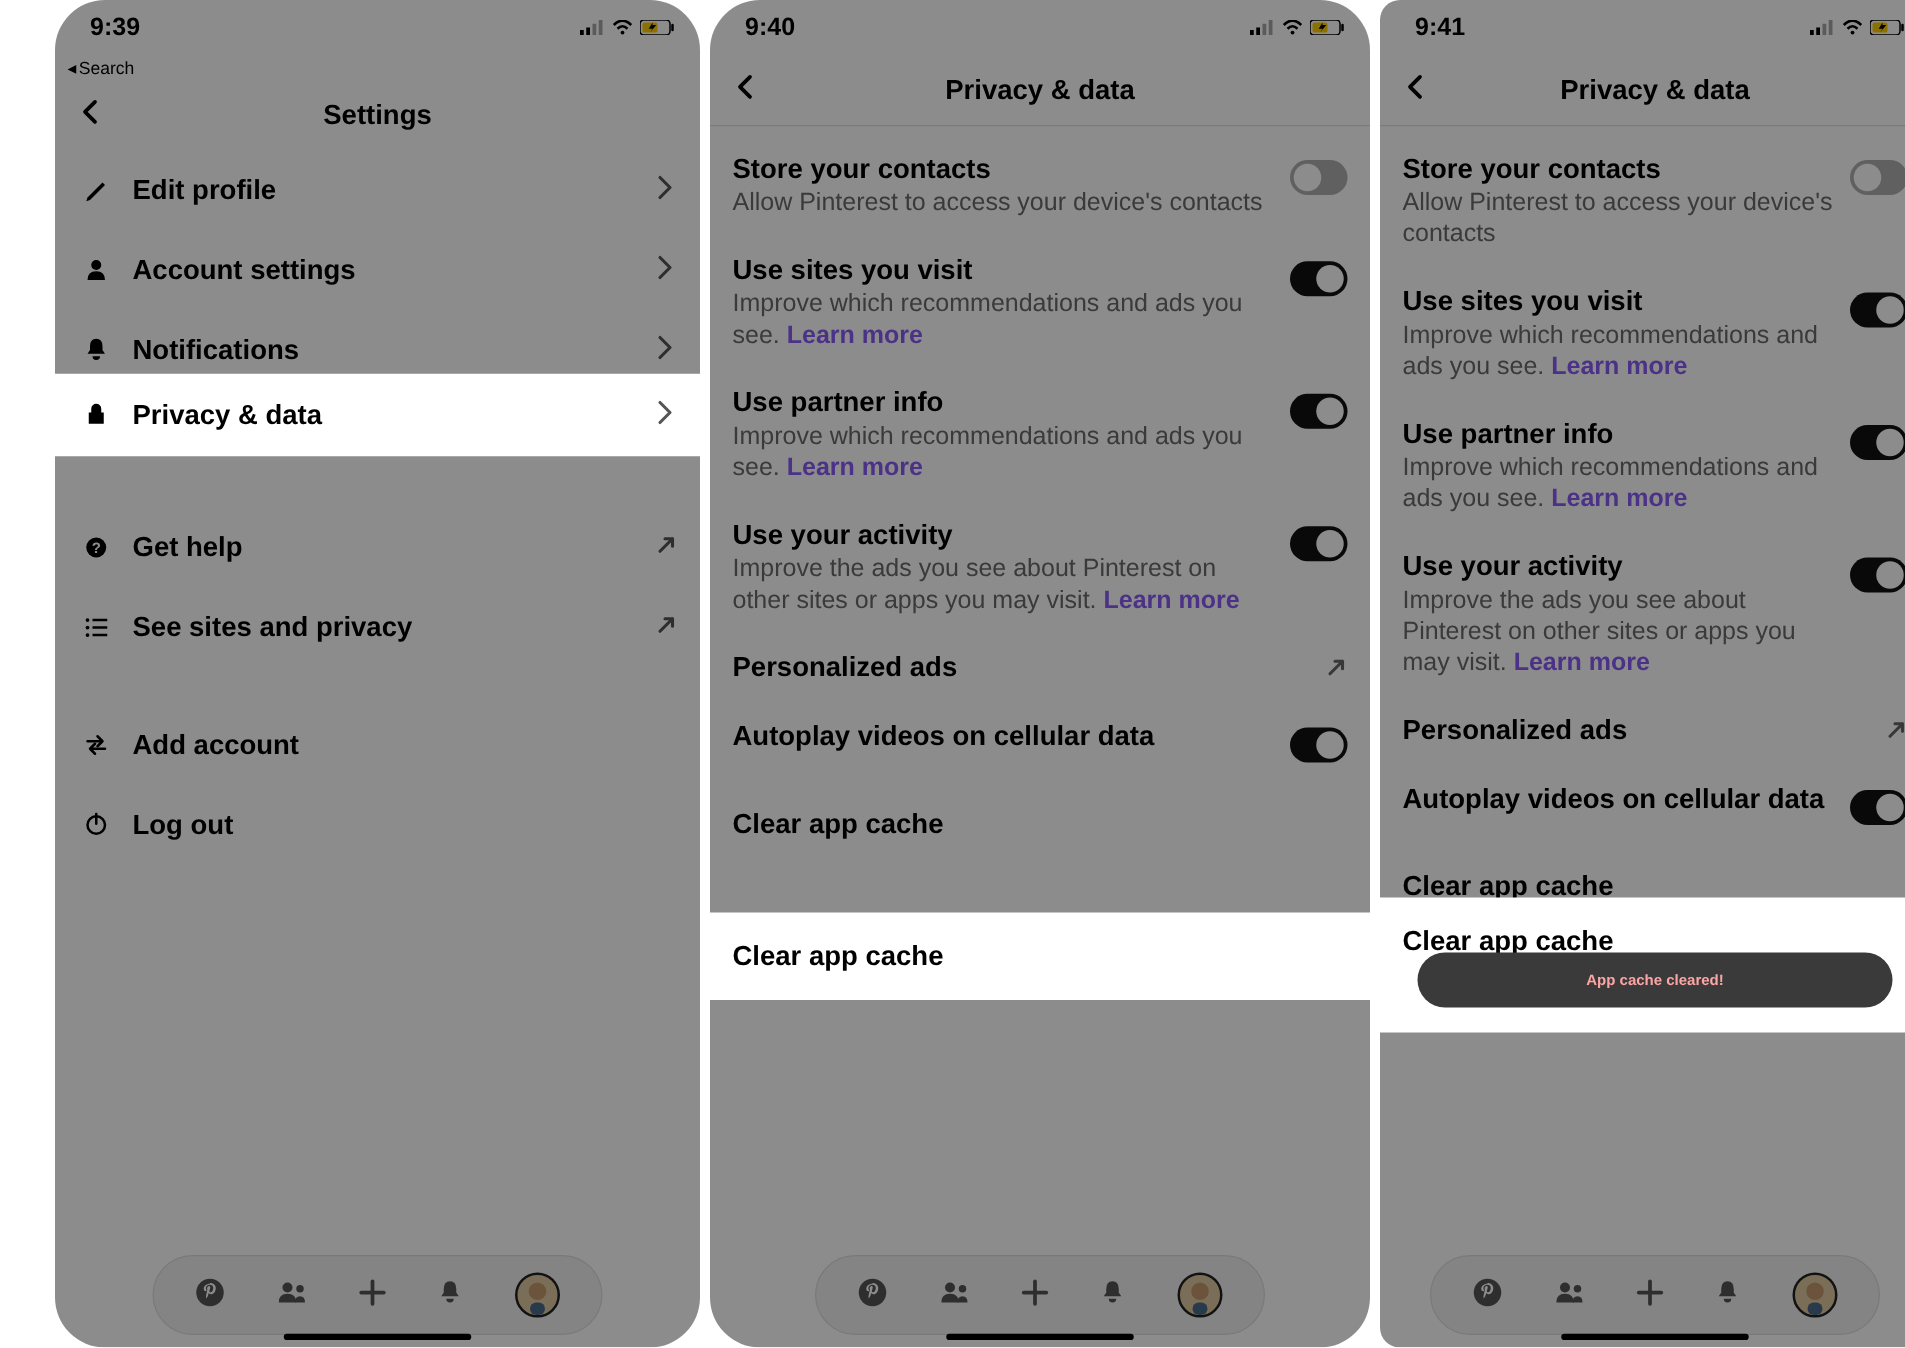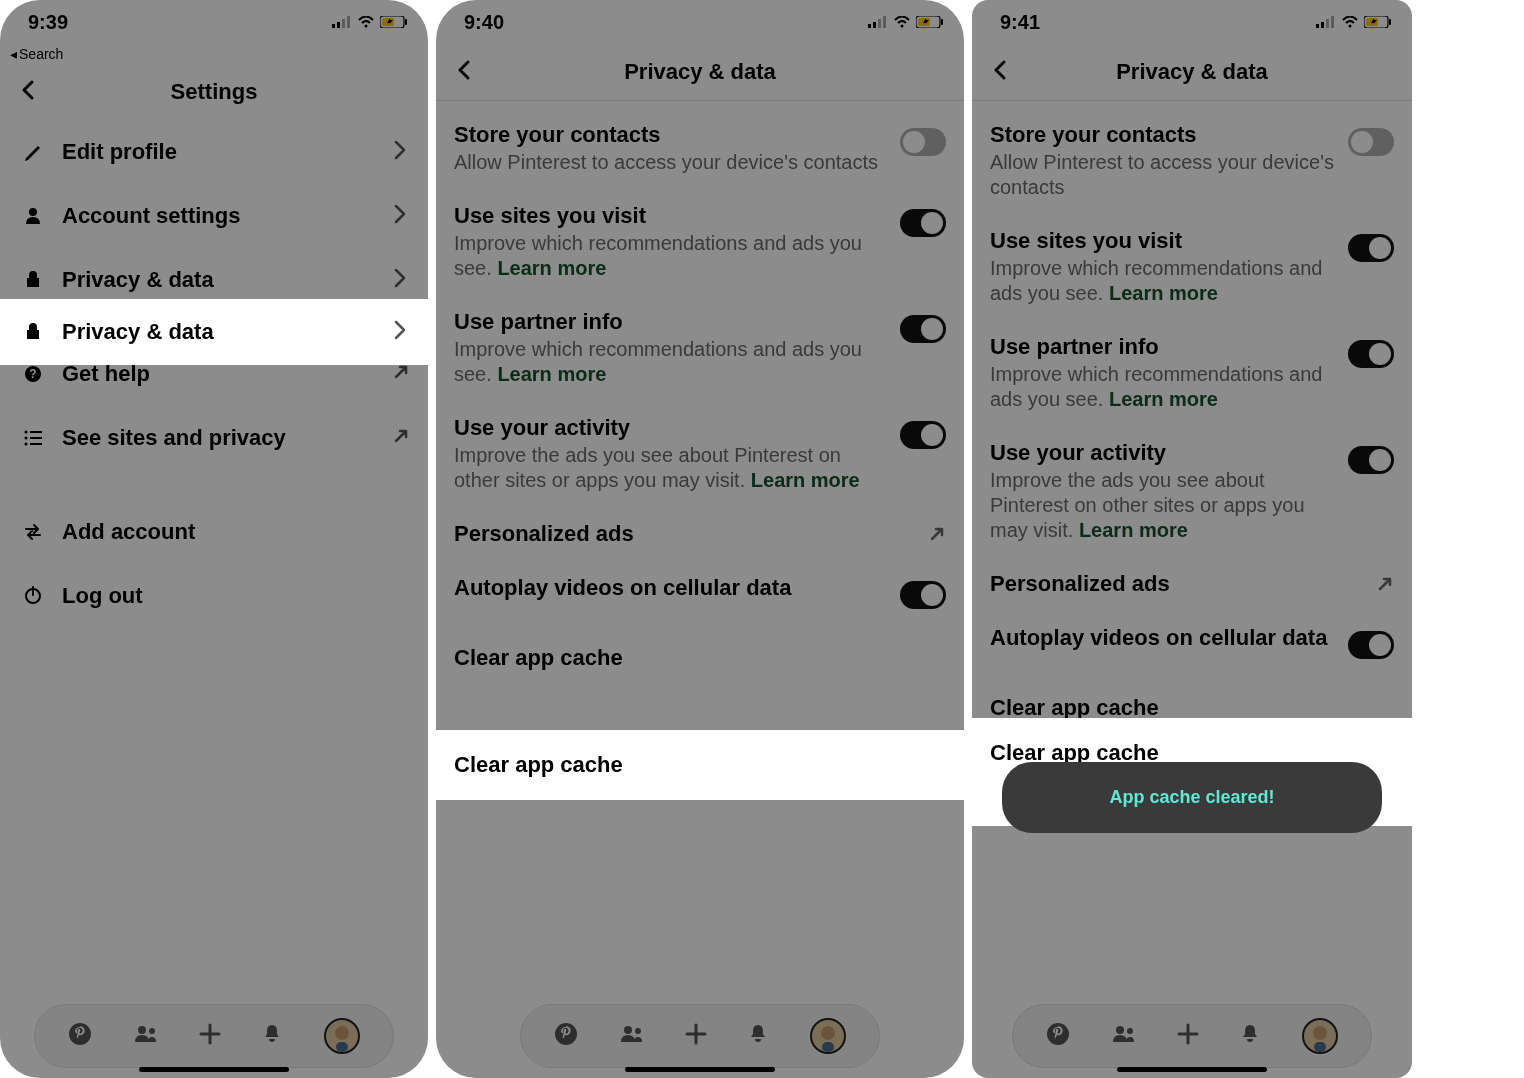--- a/index.html
+++ b/index.html
@@ -12,21 +12,21 @@
     overflow: hidden;
   }
   .screen {
     position: relative;
     height: 1078px;
     background: #fff;
     overflow: hidden;
     flex-shrink: 0;
     border-radius: 40px;
   }
-  .screen.w1 { width: 428px; }
+  .screen.w1 { width: 516px; margin-left: 44px; }
   .screen.w2 { width: 528px; }
   .screen.w3 { width: 440px; border-radius: 16px; }
   .gap { width: 8px; height: 1078px; background: #fff; flex-shrink: 0; }
 
   .dim-overlay {
     position: absolute;
     inset: 0;
     background: rgba(0,0,0,0.45);
     pointer-events: none;
     z-index: 20;
@@ -100,21 +100,21 @@
 
   
   .priv-item {
     padding: 14px 18px 14px 18px;
     display: flex;
     align-items: flex-start;
   }
   .priv-text { flex: 1; padding-right: 12px; }
   .priv-title { font-size: 22px; font-weight: 700; }
   .priv-sub { font-size: 20px; color: #6a6a6a; line-height: 1.25; margin-top: 2px; }
-  .priv-sub .lm { font-weight: 700; color: #14532d; }
+  .priv-sub .lm { font-weight: 700; color: #8b5cf6; }
 
   .toggle {
     width: 46px;
     height: 28px;
     border-radius: 14px;
     position: relative;
     flex-shrink: 0;
     margin-top: 6px;
   }
   .toggle.off { background: #b0b0b0; }
@@ -170,25 +170,25 @@
     height: 5px;
     border-radius: 3px;
     background: #000;
     z-index: 50;
   }
 
   .toast {
     position: absolute;
     z-index: 40;
     background: #3a3a3a;
-    color: #5eead4;
+    color: #fca5a5;
     font-weight: 700;
-    font-size: 18px;
+    font-size: 12px;
     border-radius: 30px;
-    padding: 25px 30px;
+    padding: 15px 30px;
     text-align: center;
   }
 </style>
 </head>
 <body>
 
 <svg width="0" height="0" style="position:absolute">
   <defs>
     <g id="i-cell">
       <rect x="0" y="8" width="3" height="4" fill="currentColor"></rect>
@@ -302,20 +302,31 @@
         </svg>
       </span>
     <span class="label">Account settings</span>
     <span class="chev"><svg width="20" height="22">
           <use href="#i-chev-right"></use>
         </svg></span>
   </div>
   <div class="row">
     <span class="icon">
         <svg width="18" height="20">
+          <use href="#i-bell"></use>
+        </svg>
+      </span>
+    <span class="label">Notifications</span>
+    <span class="chev"><svg width="20" height="22">
+          <use href="#i-chev-right"></use>
+        </svg></span>
+  </div>
+  <div class="row">
+    <span class="icon">
+        <svg width="18" height="20">
           <use href="#i-lock"></use>
         </svg>
       </span>
     <span class="label">Privacy &amp; data</span>
     <span class="chev"><svg width="20" height="22">
           <use href="#i-chev-right"></use>
         </svg></span>
   </div>
 
   <div style="height:30px"></div>

